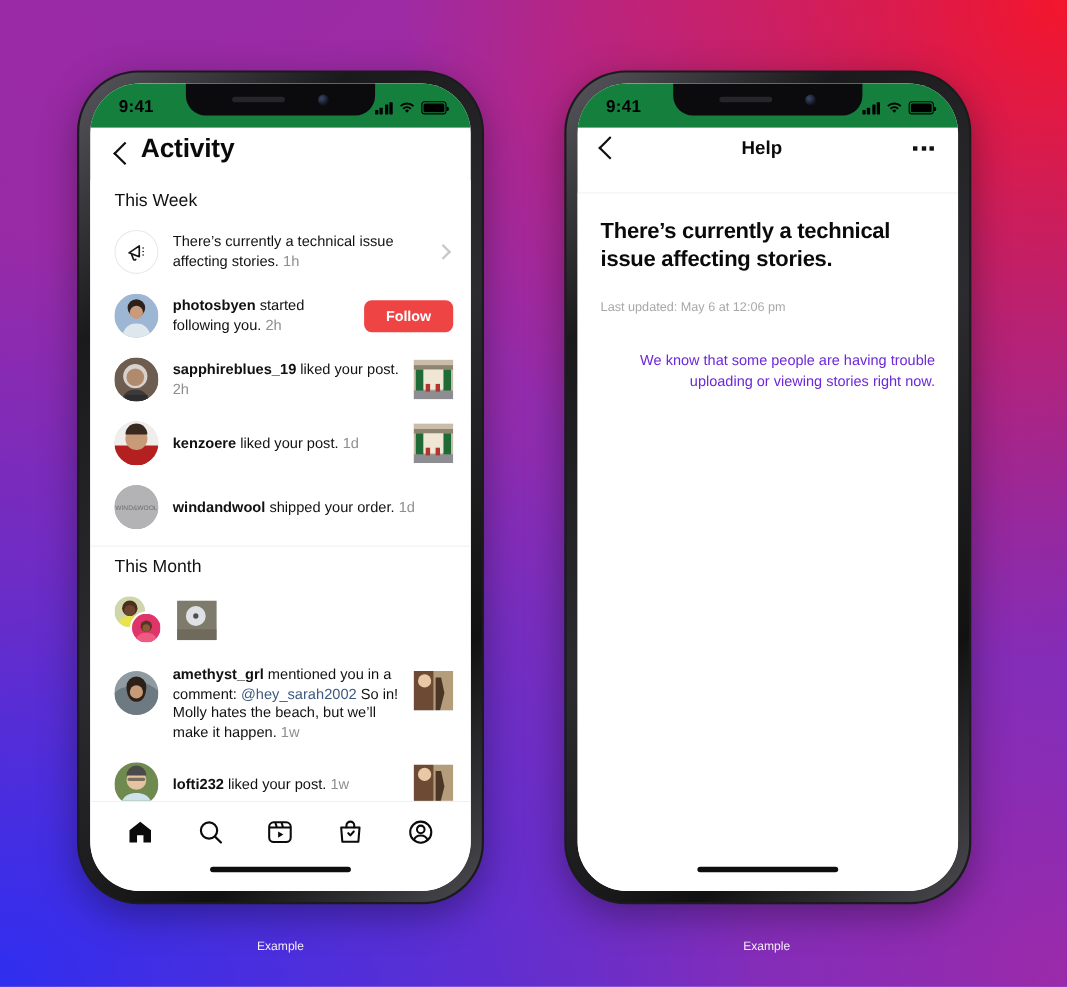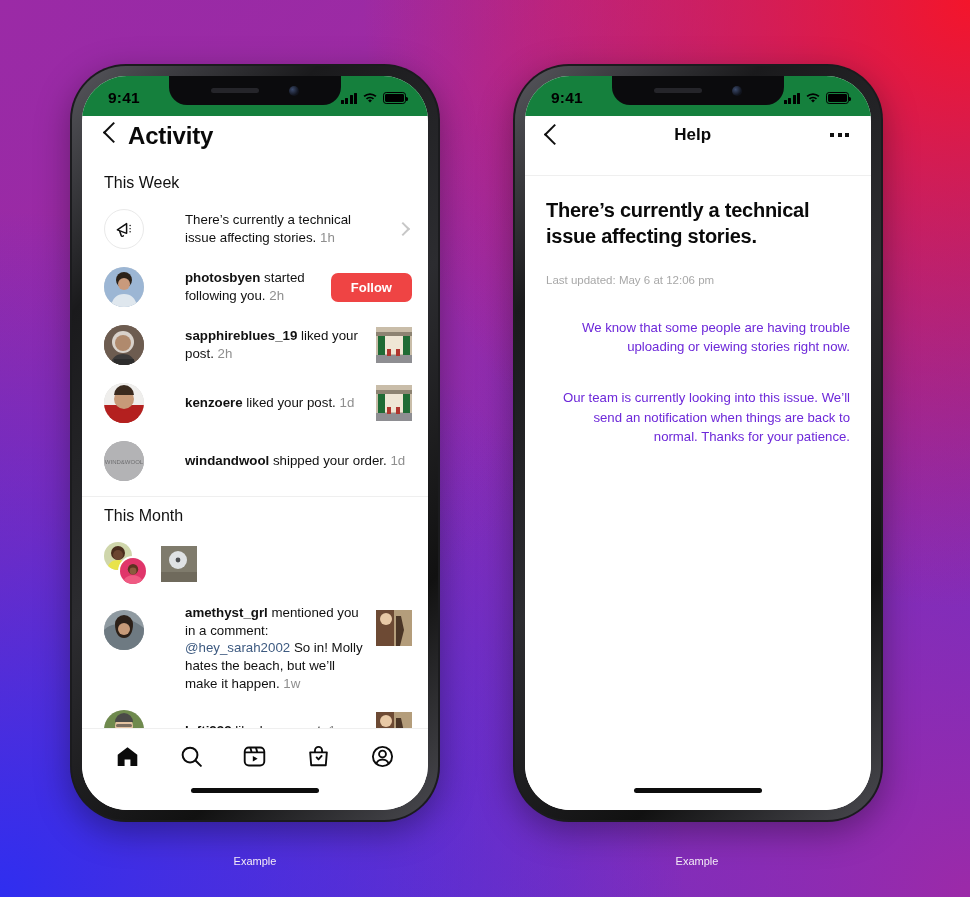--- a/index.html
+++ b/index.html
@@ -76,21 +76,21 @@
   .bars i:nth-child(3){ height: 8.5px; }
   .bars i:nth-child(4){ height: 11px; }
   .batt { width: 23px; height: 11.5px; border: 1.4px solid #000; border-radius: 3.2px;
           position: relative; padding: 1.2px; }
   .batt span { display:block; height: 100%; background:#000; border-radius: 1.4px; }
   .batt::after { content:""; position:absolute; right:-3.2px; top:3.4px;
                  width:1.8px; height:4.5px; background:#000; border-radius:0 1.5px 1.5px 0; }
 
   
   .hdr-activity {
-    display: flex; align-items: flex-start; gap: 12px;
+    display: flex; align-items: flex-end; gap: 12px;
     padding: 6px 22px 14px 22px;
   }
   .chev-back {
     width: 12px; height: 21px; flex: 0 0 12px; position: relative;
   }
   .chev-back::before {
     content:""; position:absolute; left:2px; top:3px;
     width: 13px; height: 13px;
     border-left: 2.4px solid #0f0f0f; border-bottom: 2.4px solid #0f0f0f;
     transform: rotate(45deg);
@@ -113,21 +113,21 @@
     font-size: 16px; font-weight: 400; color: #101010;
     padding: 10px 22px 8px 22px;
   }
   .sec-divider { height: 1px; background: #efefef; margin: 6px 0 0 0; }
 
   .row {
     display: flex; align-items: center; gap: 13px;
     padding: 9px 16px 9px 22px;
     min-height: 48px;
   }
-  .row-text { flex: 1; font-size: 13.3px; line-height: 1.33; color: #111; margin-left: 28px; }
+  .row-text { flex: 1; font-size: 13.3px; line-height: 1.33; color: #111; }
   .row-text b { font-weight: 700; }
   .row-text .tm { color: #8e8e8e; }
   .row-text .mention { color: #3d5a80; }
 
   .avatar {
     width: 40px; height: 40px; border-radius: 50%;
     flex: 0 0 40px; overflow: hidden; position: relative;
     background: #dbdbdb;
   }
   .avatar svg { display: block; width: 100%; height: 100%; }
@@ -493,21 +493,20 @@
           <i></i>
           <i></i>
         </span>
     </div>
 
     <div class="screen-body">
       <div class="help-body">
         <div class="help-h1">There’s currently a technical issue affecting stories.</div>
         <div class="help-updated">Last updated: May 6 at 12:06 pm</div>
         <p class="help-p">We know that some people are having trouble uploading or viewing stories right now.</p>
-        <p class="help-p">Our team is currently looking into this issue. We’ll send an notification when things are back to normal. Thanks for your patience.</p>
       </div>
     </div>
 
     <div class="home-indicator">
         <i></i>
       </div>
   </div>
 </div>
 
 <div class="caption" id="caption-left">Example</div>

